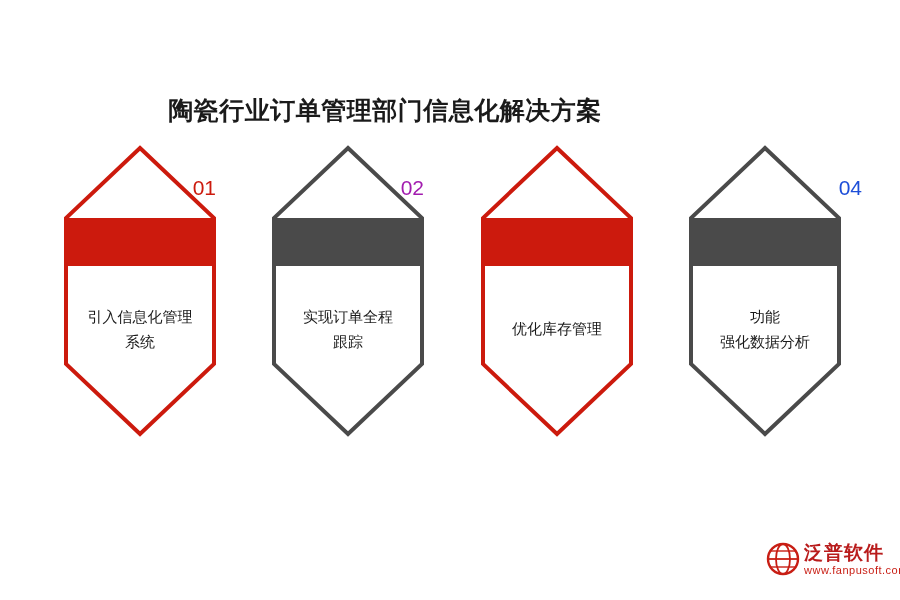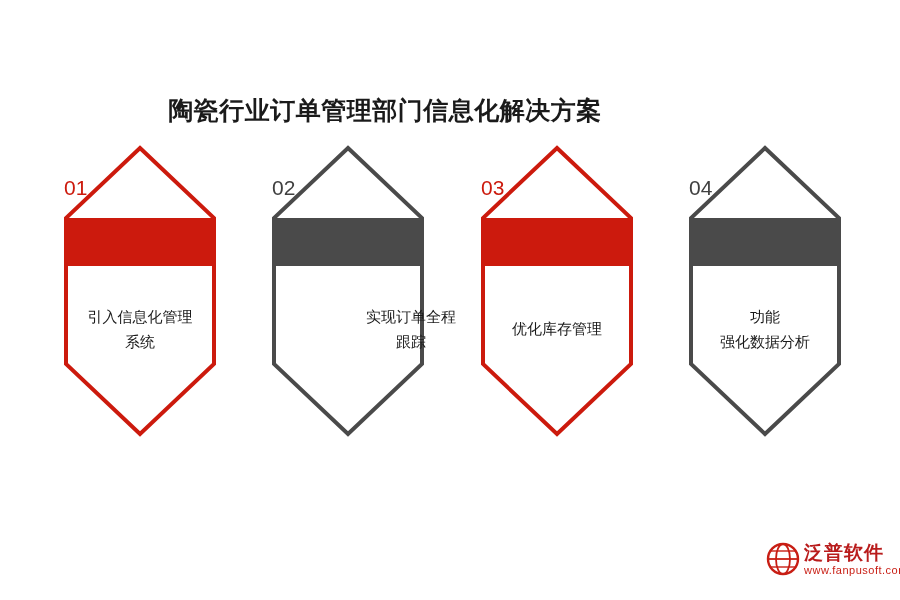--- a/index.html
+++ b/index.html
@@ -40,21 +40,21 @@
   .shape svg {
     display: block;
     width: 152px;
     height: 290px;
     overflow: visible;
   }
   .num {
     position: absolute;
     top: 176px;
     width: 152px;
-    text-align: left;
+    text-align: right;
     font-size: 21px;
     font-weight: normal;
   }
   .label {
     position: absolute;
     top: 304px;
     width: 152px;
     text-align: center;
     font-size: 15px;
     color: #1a1a1a;
@@ -116,45 +116,44 @@
     <span>引入信息化管理</span>
     <span>系统</span>
   </div>
 
   <div class="shape" id="shape-1" style="left: 272px;">
     <svg viewBox="0 0 152 290" xmlns="http://www.w3.org/2000/svg">
       <path id="band-1" d="M2,72 L150,72 L150,120 L2,120 Z" fill="#4a4a4a"></path>
       <path id="outline-1" d="M76,2 L150,72 L150,218 L76,288 L2,218 L2,72 Z" fill="none" stroke-width="4" stroke-linejoin="miter" stroke="#4a4a4a"></path>
     </svg>
   </div>
-  <div class="num" id="num-1" style="left: 272px; color: #404040;">02</div>
-  <div class="label" id="label-1" style="left: 288px; padding-left: 47px;">
+  <div class="num" id="num-1" style="left: 272px; color: #a21caf;">02</div>
+  <div class="label" id="label-1" style="left: 272px;">
     <span>实现订单全程</span>
     <span>跟踪</span>
   </div>
 
   <div class="shape" id="shape-2" style="left: 481px;">
     <svg viewBox="0 0 152 290" xmlns="http://www.w3.org/2000/svg">
       <path id="band-2" d="M2,72 L150,72 L150,120 L2,120 Z" fill="#cc1a0d"></path>
       <path id="outline-2" d="M76,2 L150,72 L150,218 L76,288 L2,218 L2,72 Z" fill="none" stroke-width="4" stroke-linejoin="miter" stroke="#cc1a0d"></path>
     </svg>
   </div>
-  <div class="num" id="num-2" style="left: 481px; color: rgb(204, 26, 13);">03</div>
   <div class="label" id="label-2" style="left: 481px; top: 316px;">
     <span>优化库存管理</span>
     <span></span>
   </div>
 
   <div class="shape" id="shape-3" style="left: 689px;">
     <svg viewBox="0 0 152 290" xmlns="http://www.w3.org/2000/svg">
       <path id="band-3" d="M2,72 L150,72 L150,120 L2,120 Z" fill="#4a4a4a"></path>
       <path id="outline-3" d="M76,2 L150,72 L150,218 L76,288 L2,218 L2,72 Z" fill="none" stroke-width="4" stroke-linejoin="miter" stroke="#4a4a4a"></path>
     </svg>
   </div>
-  <div class="num" id="num-3" style="left: 689px; color: #404040;">04</div>
+  <div class="num" id="num-3" style="left: 710px; color: #1d4ed8;">04</div>
   <div class="label" id="label-3" style="left: 689px;">
     <span>功能</span>
     <span>强化数据分析</span>
   </div>
 
   <div id="logo">
     <div id="logo-mark">
       <svg viewBox="0 0 34 34" xmlns="http://www.w3.org/2000/svg">
         <circle cx="17" cy="17" r="15" fill="none" stroke="#c81e14" stroke-width="2.4"></circle>
         <ellipse cx="17" cy="17" rx="7" ry="15" fill="none" stroke="#c81e14" stroke-width="1.8"></ellipse>

